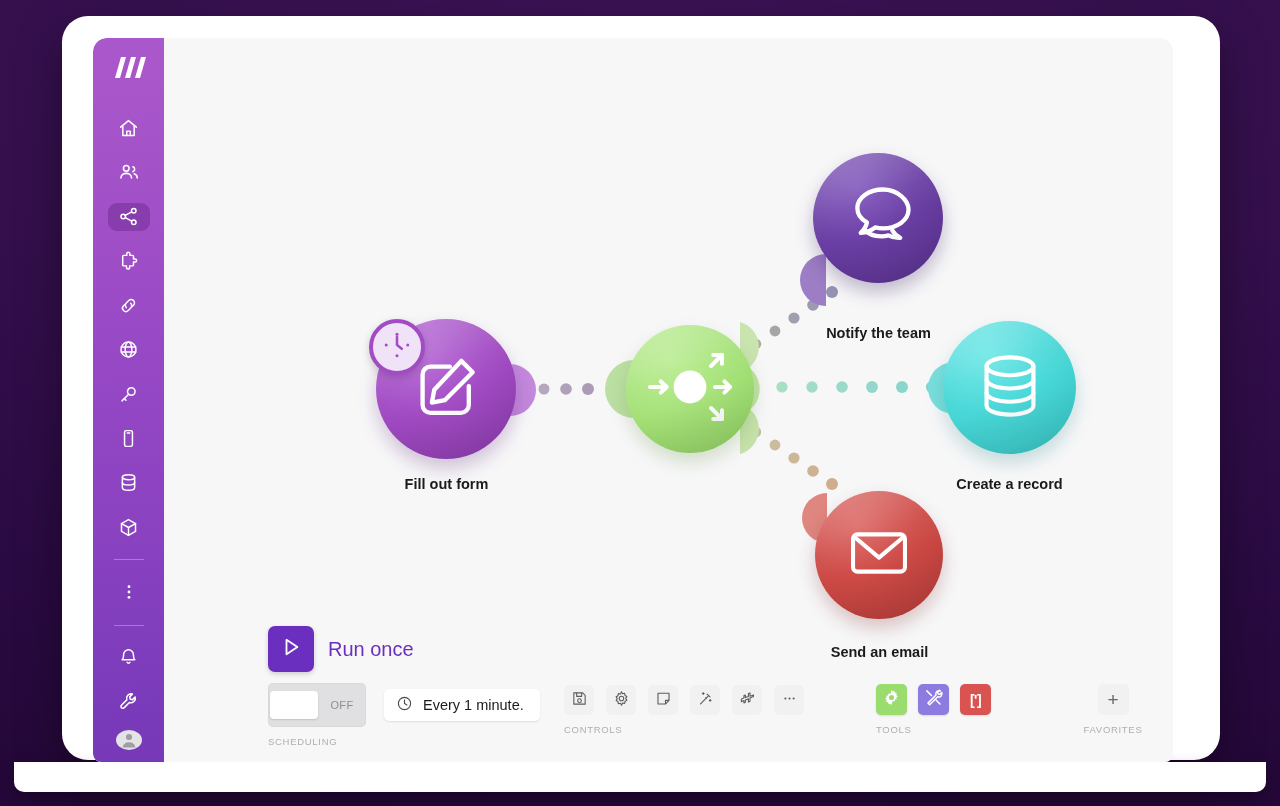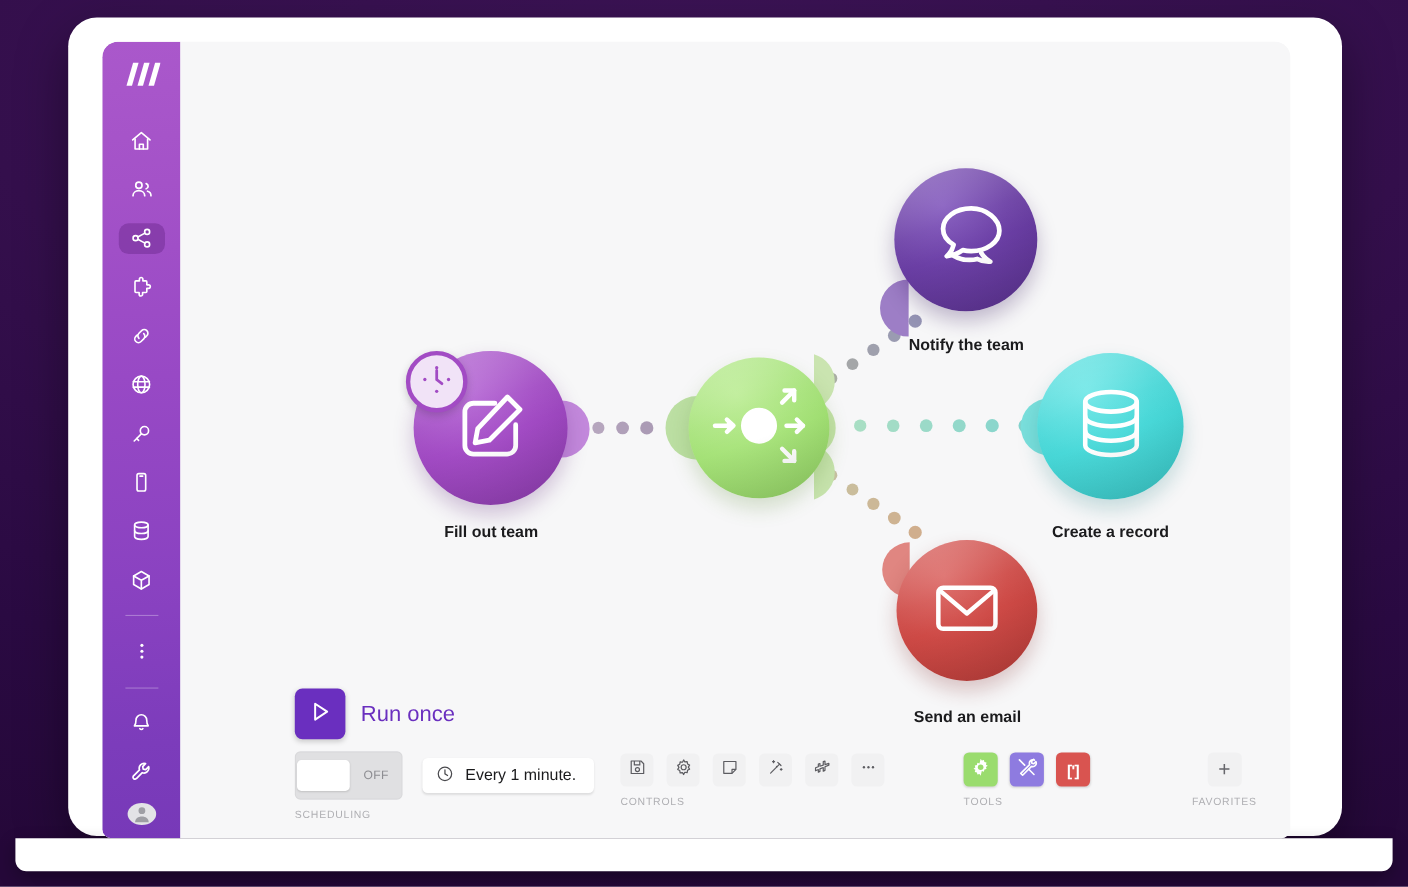--- a/index.html
+++ b/index.html
@@ -377,21 +377,21 @@
       <span>
         <svg width="38" height="38" viewBox="0 0 24 24" fill="none" stroke="#A24BC4" stroke-width="1.6" stroke-linecap="round">
           <path d="M12 6.8V12l3 2.4"></path>
           <circle cx="12" cy="5.2" r=".95" fill="#A24BC4" stroke="none"></circle>
           <circle cx="18.8" cy="12" r=".95" fill="#A24BC4" stroke="none"></circle>
           <circle cx="12" cy="18.8" r=".95" fill="#A24BC4" stroke="none"></circle>
           <circle cx="5.2" cy="12" r=".95" fill="#A24BC4" stroke="none"></circle>
         </svg>
       </span>
     </div>
-    <div class="node-label" style="left:180px;top:438px;width:205px;">Fill out team</div>
+    <div class="node-label" style="left:180px;top:438px;width:205px;">Fill out form</div>
 
     <div class="node" style="left:462px;top:287px;width:128px;height:128px;background:radial-gradient(circle at 34% 26%, #BAEC92 0%, #A7E37A 45%, #93D463 100%);box-shadow:0 9px 18px rgba(80,130,40,.22);">
       <span class="gloss"></span>
       <span>
         <svg width="96" height="96" viewBox="0 0 48 48" fill="none" stroke="#fff" stroke-width="2" stroke-linecap="round" stroke-linejoin="round">
           <circle cx="24" cy="24" r="8.2" fill="#fff" stroke="none"></circle>
           <path d="M4 24h7.5"></path>
             <path d="M9.4 21.2 12.4 24 9.4 26.8" fill="#fff"></path>
           <path d="M36.5 24H44"></path>
             <path d="M41.2 21.2 44 24l-2.8 2.8"></path>
@@ -405,21 +405,21 @@
 
     <div class="node" style="left:649px;top:115px;width:130px;height:130px;background:radial-gradient(circle at 34% 26%, #8055BC 0%, #6B3FA5 45%, #5A3190 100%);box-shadow:0 9px 18px rgba(50,20,90,.28);">
       <span class="gloss"></span>
       <span>
         <svg width="74" height="74" viewBox="0 0 24 24" fill="none" stroke="#fff" stroke-width="1.4" stroke-linecap="round" stroke-linejoin="round">
           <path d="M13.6 3.4c-4.6 0-8.3 2.7-8.3 6 0 1.9 1.2 3.6 3.1 4.7-.2 1-.9 2.4-2 3.4 1.9-.2 3.6-1 4.7-1.8.8.2 1.7.3 2.5.3 4.6 0 8.3-2.7 8.3-6s-3.7-6.6-8.3-6.6Z"></path>
           <path d="M16.6 16.6c.6 1.1 1.8 2 2.6 2.5-1.6.1-2.9-.3-3.8-.8-.7.2-1.5.3-2.3.3-2.4 0-4.5-.9-5.7-2.2"></path>
         </svg>
       </span>
     </div>
-    <div class="node-label" style="left:612px;top:268px;width:205px;">Notify the team</div>
+    <div class="node-label" style="left:612px;top:287px;width:205px;">Notify the team</div>
 
     <div class="node" style="left:779px;top:283px;width:133px;height:133px;background:radial-gradient(circle at 34% 26%, #6AE6E6 0%, #49D8D8 45%, #38C7C7 100%);box-shadow:0 9px 18px rgba(20,120,125,.22);">
       <span class="gloss"></span>
       <span>
         <svg width="74" height="74" viewBox="0 0 24 24" fill="none" stroke="#fff" stroke-width="1.35" stroke-linecap="round" stroke-linejoin="round">
           <ellipse cx="12" cy="5.6" rx="7.6" ry="2.9"></ellipse>
           <path d="M4.4 5.6v12.8c0 1.6 3.4 2.9 7.6 2.9s7.6-1.3 7.6-2.9V5.6"></path>
           <path d="M4.4 9.9c0 1.6 3.4 2.9 7.6 2.9s7.6-1.3 7.6-2.9"></path>
           <path d="M4.4 14.2c0 1.6 3.4 2.9 7.6 2.9s7.6-1.3 7.6-2.9"></path>
         </svg>

